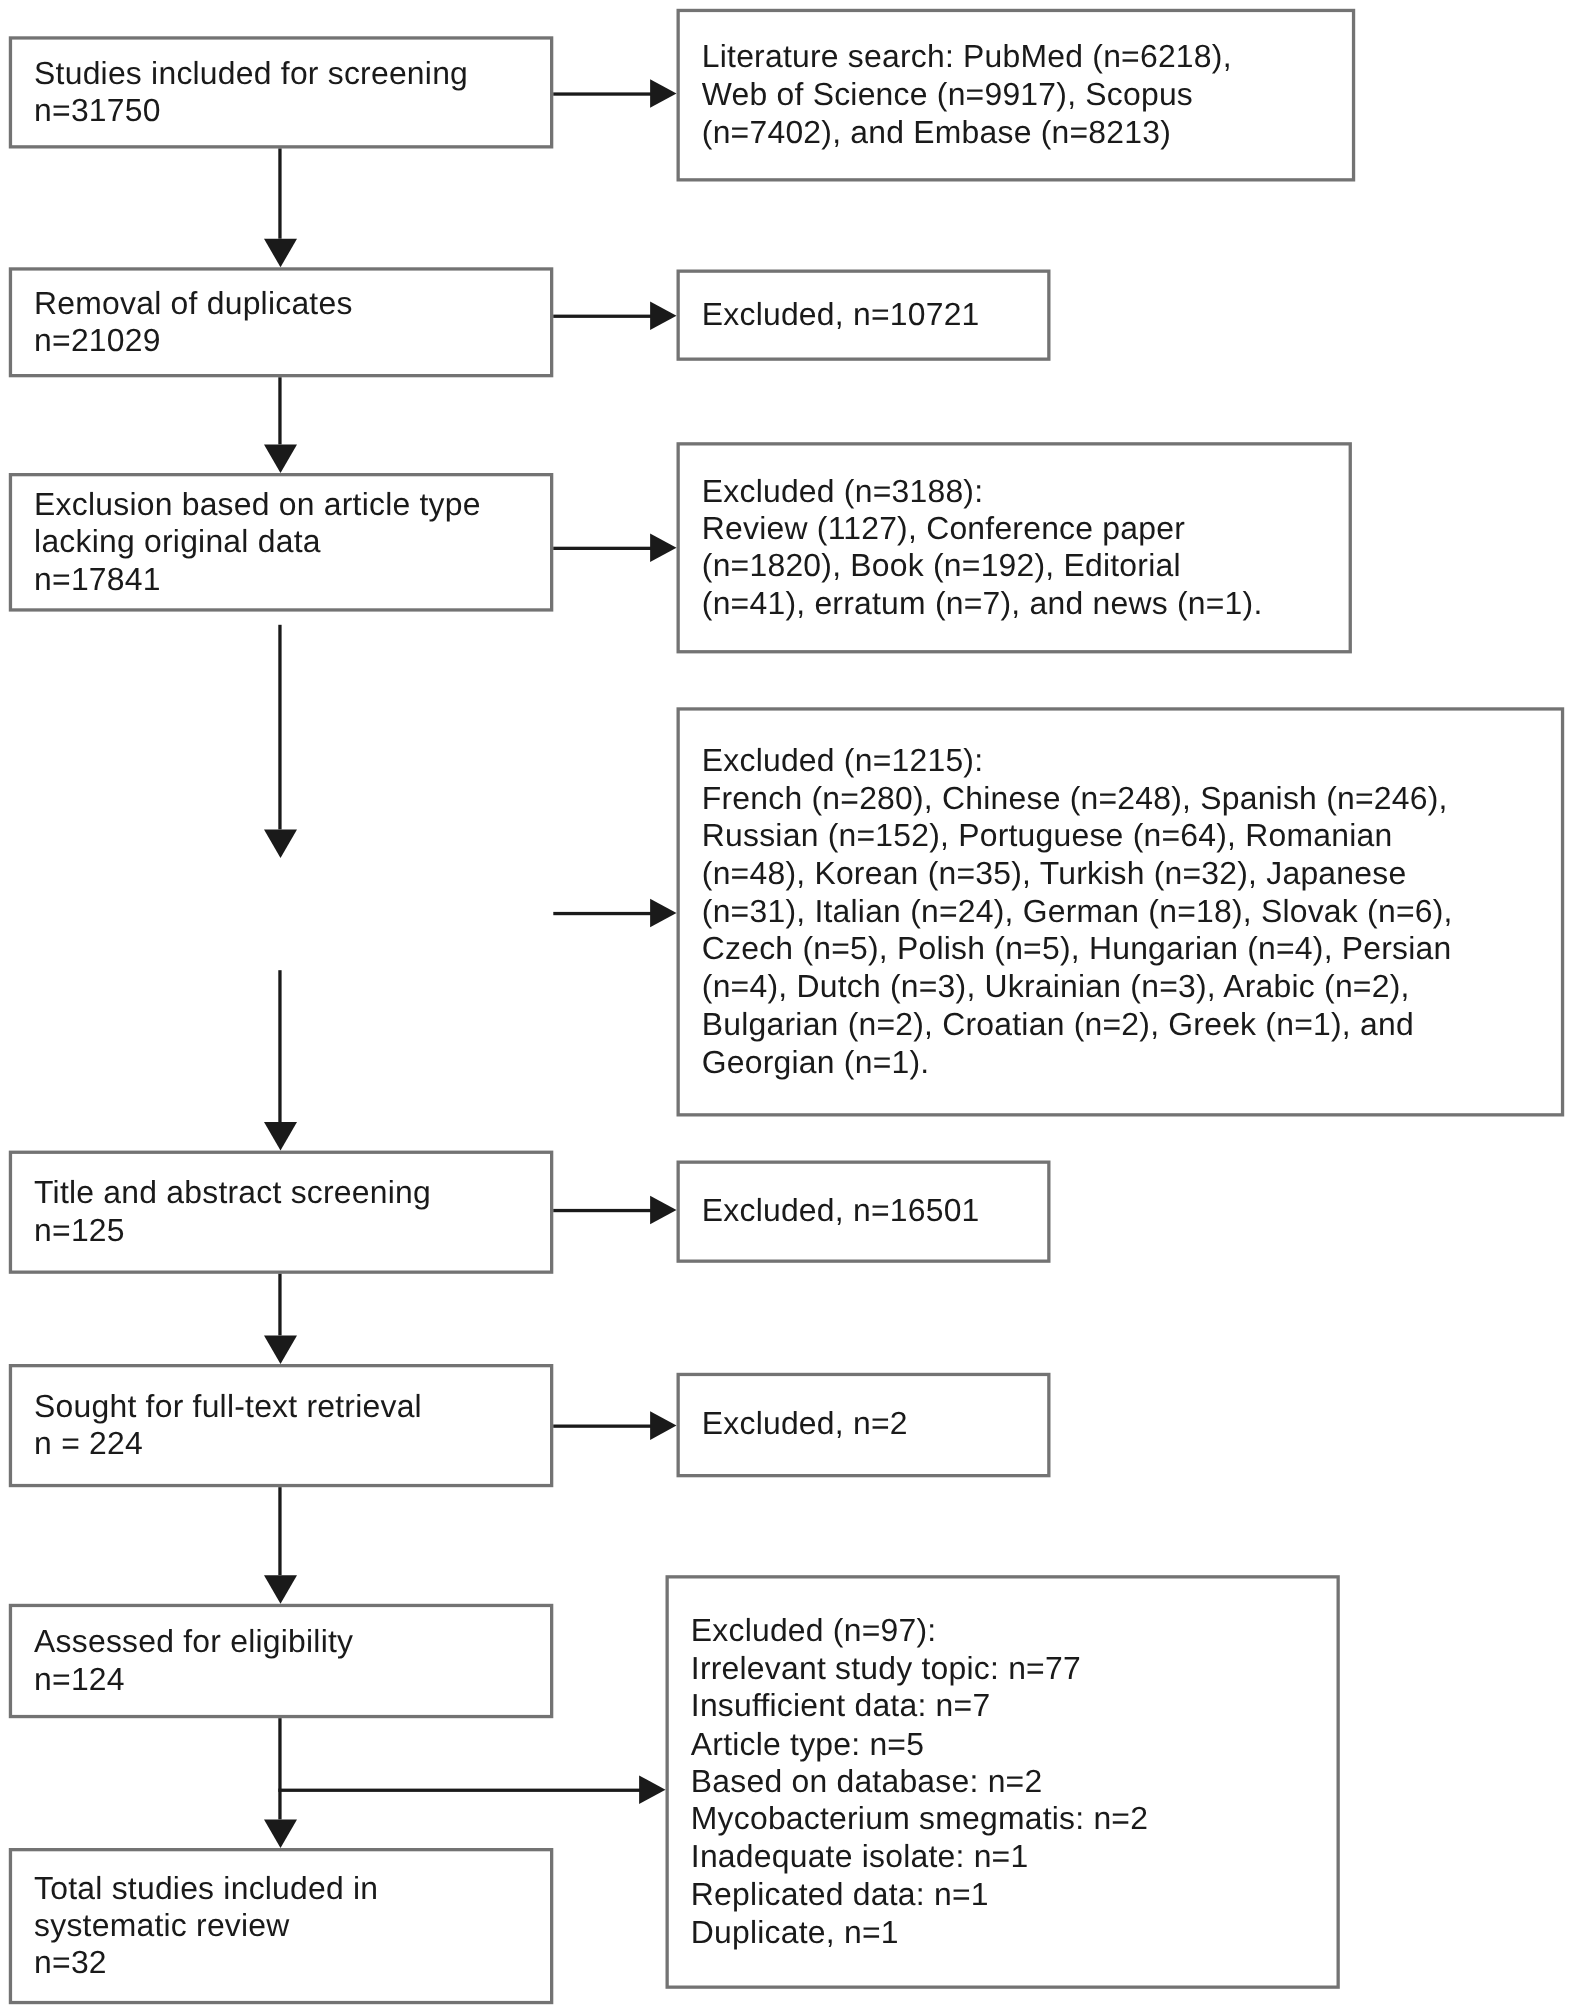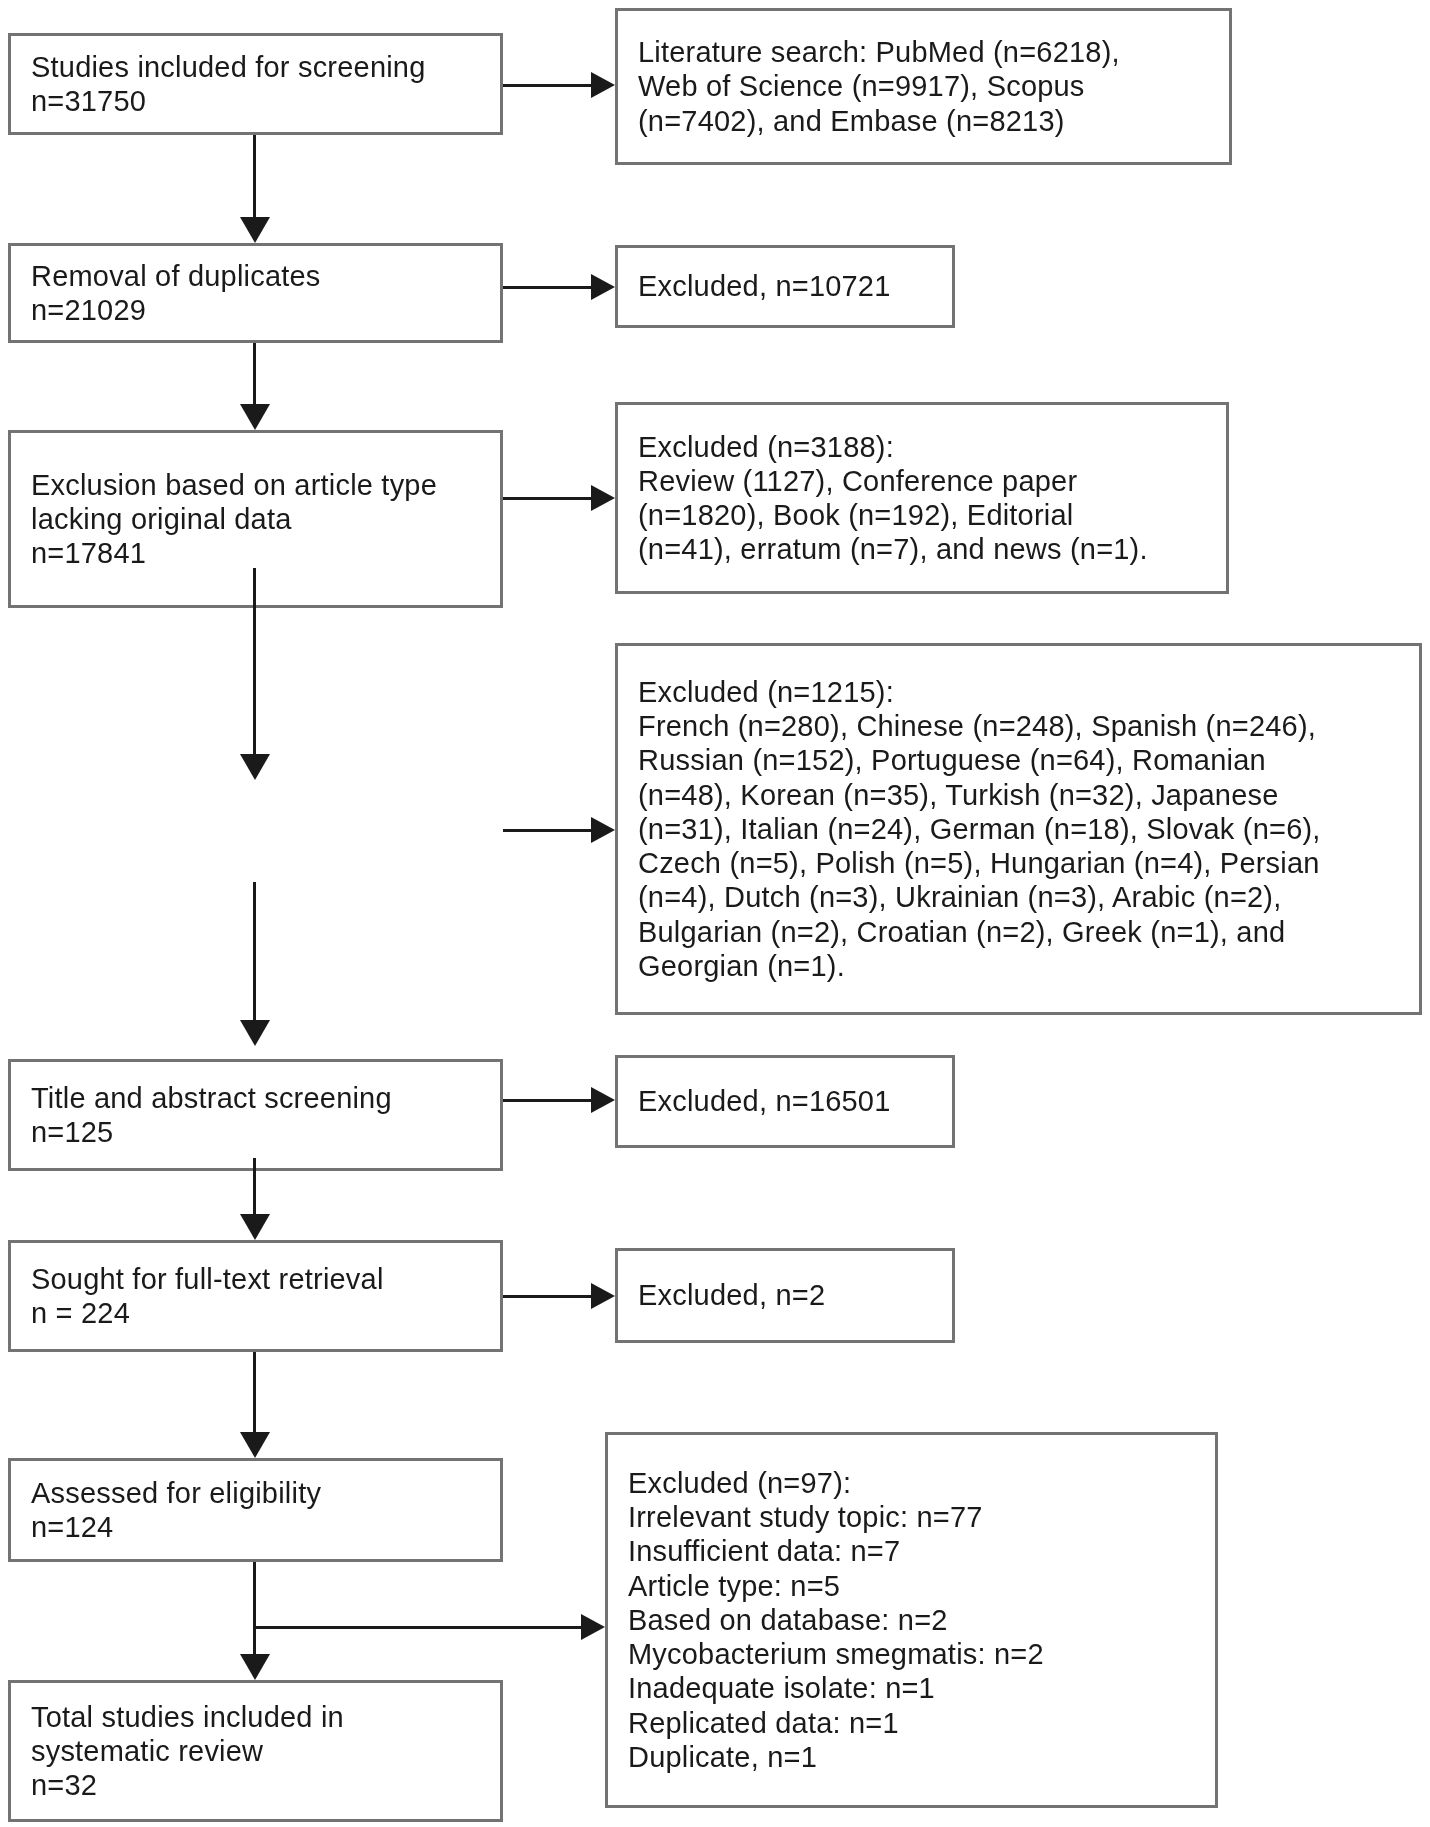--- a/index.html
+++ b/index.html
@@ -57,26 +57,26 @@
 <body>
 
 <div class="canvas">
 
   <div class="box" style="left:8px; top:33px; width:495px; height:102px;">Studies included for screening
 n=31750</div>
 
   <div class="box" style="left:8px; top:243px; width:495px; height:100px;">Removal of duplicates
 n=21029</div>
 
-  <div class="box" style="left:8px; top:430px; width:495px; height:178px;">Exclusion based on article type
+  <div class="box" style="left:8px; top:430px; width:495px; height:126px;">Exclusion based on article type
 lacking original data
 n=17841</div>
 
 
-  <div class="box" style="left:8px; top:1046px; width:495px; height:112px;margin-top:13px;">Title and abstract screening
+  <div class="box" style="left:8px; top:1046px; width:495px; height:112px;">Title and abstract screening
 n=125</div>
 
   <div class="box" style="left:8px; top:1240px; width:495px; height:112px;">Sought for full-text retrieval
 n = 224</div>
 
   <div class="box" style="left:8px; top:1458px; width:495px; height:104px;">Assessed for eligibility
 n=124</div>
 
   <div class="box" style="left:8px; top:1680px; width:495px; height:142px;">Total studies included in
 systematic review

